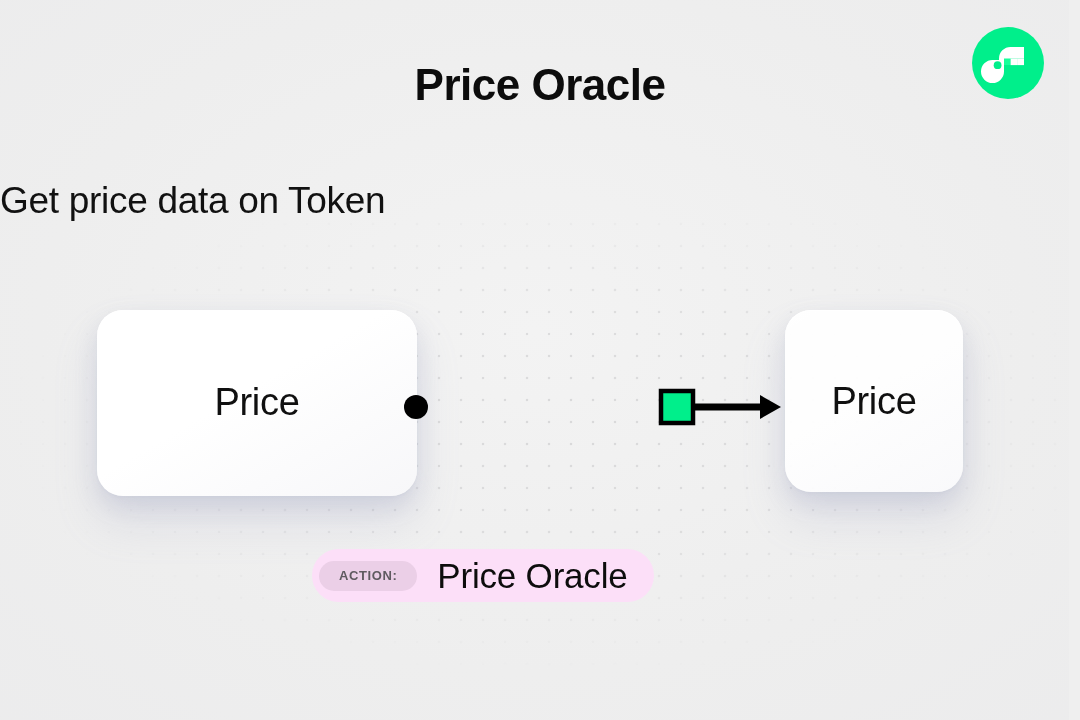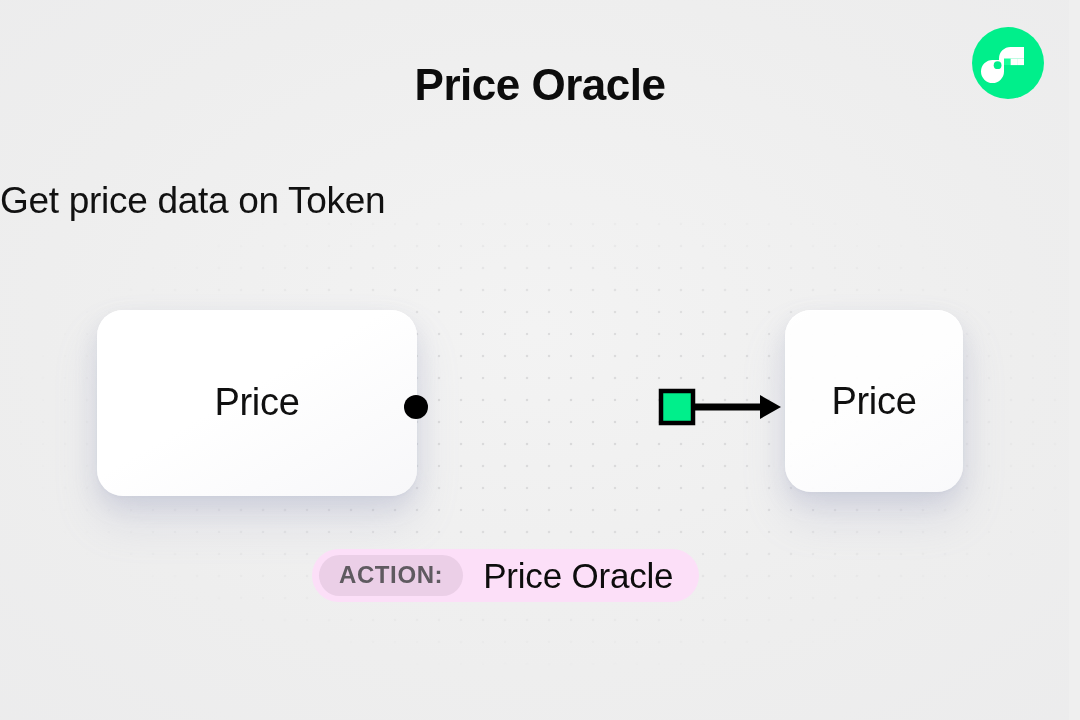--- a/index.html
+++ b/index.html
@@ -130,21 +130,21 @@
     border-radius: 27px;
     background: #fcdff8;
     display: flex;
     align-items: center;
     padding: 0 26px 0 7px;
     box-sizing: border-box;
   }
   #action-badge-tag {
     background: #ebcfe7;
     color: #5f5a60;
-    font-size: 24px;
+    font-size: 13px;
     font-weight: 700;
     letter-spacing: 0.6px;
     border-radius: 22px;
     padding: 8px 20px 9px 20px;
     line-height: 1;
   }
   #action-badge-value {
     color: #0d0d0d;
     font-size: 35px;
     font-weight: 400;

